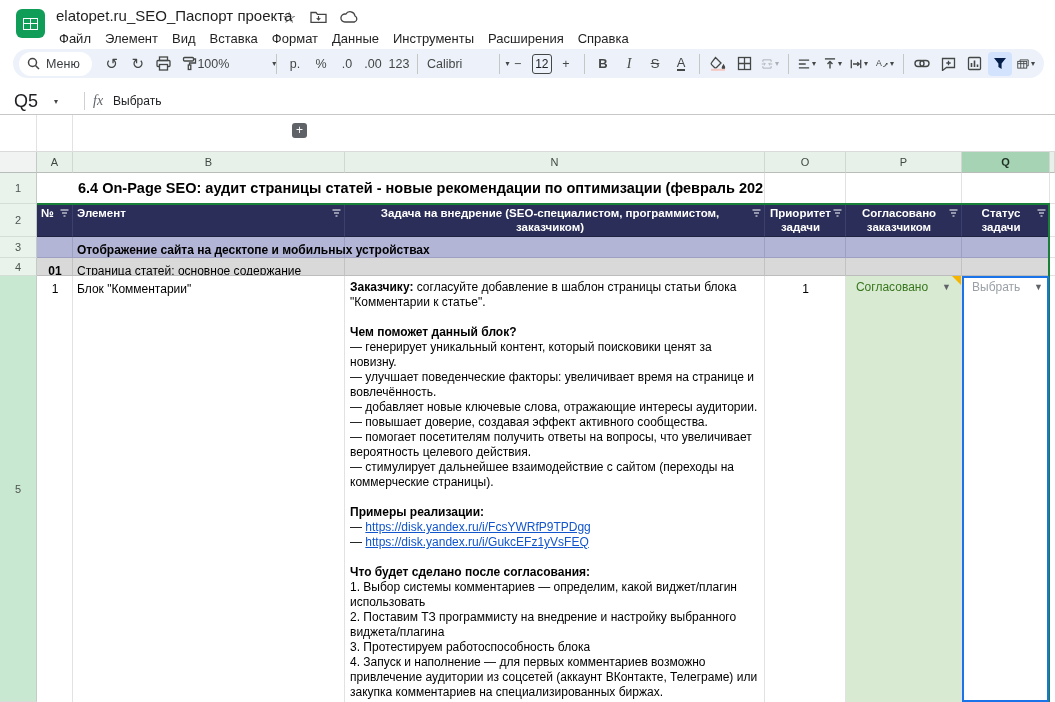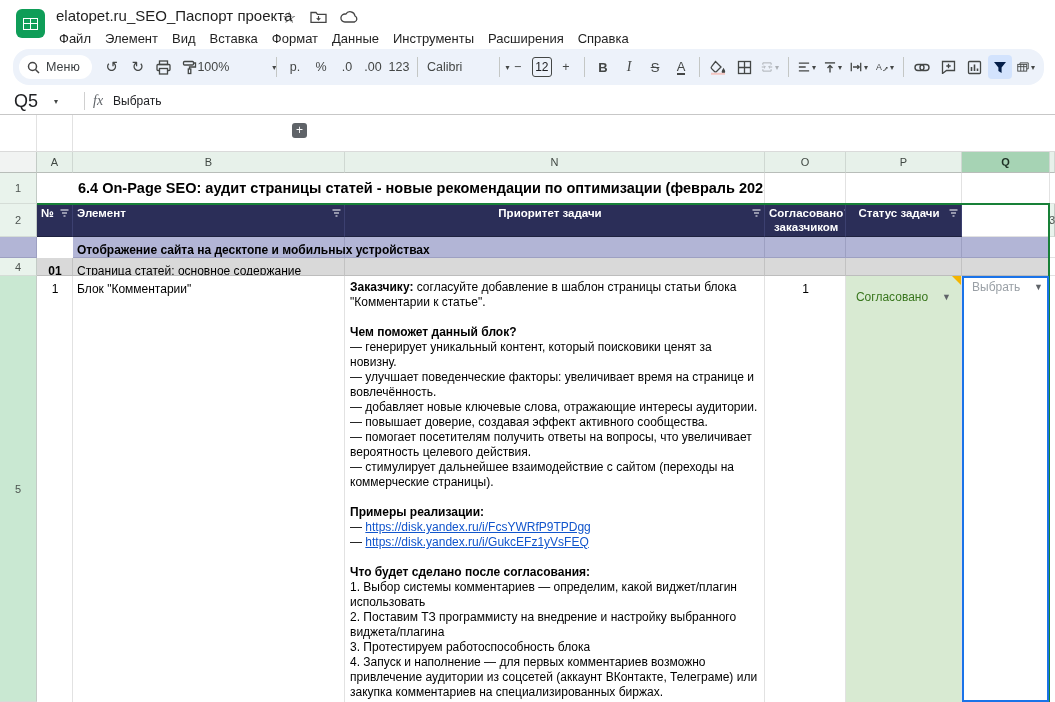--- a/index.html
+++ b/index.html
@@ -13,21 +13,21 @@
                  border-radius:6px; display:flex; align-items:center; justify-content:center; }
   #sheets-logo .gridglyph { width:15px; height:12px; border:1.6px solid #fff; position:relative; }
   #sheets-logo .gridglyph:before { content:""; position:absolute; left:0; right:0; top:45%; border-top:1.6px solid #fff; }
   #sheets-logo .gridglyph:after  { content:""; position:absolute; top:0; bottom:0; left:45%; border-left:1.6px solid #fff; }
   #doc-title { position:absolute; left:56px; top:7px; font-size:15px; color:#1f1f1f; }
   .title-ico { position:absolute; top:10px; color:#444; font-size:14px; }
   #menu-row { position:absolute; left:52px; top:30px; display:flex;justify-content:flex-end; }
   .menu-item { font-size:13px; color:#1f1f1f; padding:1px 7px; border-radius:8px; cursor:pointer; }
 
   
-  #toolbar { position:absolute; left:13px; top:49px; width:1031px; height:36px; background:#edf2fa;
+  #toolbar { position:absolute; left:13px; top:49px; width:1031px; height:29px; background:#edf2fa;
              border-radius:16px; display:flex; align-items:center; padding:0 6px; gap:2px; }
   .tb { height:24px; min-width:24px; display:flex; align-items:center; justify-content:center;
         border-radius:4px; color:#444746; font-size:12.5px; padding:0 3px; cursor:pointer; }
   .tb.text { font-size:12.5px;gap:41px; }
   .tb-sep { width:1px; height:20px; background:#c4c7c5; margin:0 4px; flex:none; }
   .caret { font-size:8px; color:#444746; margin-left:2px; }
   #search-pill { height:24px; background:#fff; border-radius:12px; display:flex; align-items:center;
                  padding:0 12px 0 8px; gap:6px; margin-right:6px; cursor:pointer; }
   #search-pill span { font-size:12.5px; color:#3c4043; }
   .u2 { font-size:15px; }
@@ -78,21 +78,21 @@
   .lav { background:#b2b5d6; border-right:1px solid #9da0c2; border-bottom:1px solid #9da0c2; }
   .gry { background:#d9d9d9; border-right:1px solid #c2c2c2; border-bottom:1px solid #bdbdbd; }
   .cellpad { font-size:12px; color:#000; padding:6px 3px 0 4px; display:flex; align-items:flex-start; }
   .b { font-weight:bold; }
   .ctrx { justify-content:center; }
 
   #task-cell { white-space:pre-wrap; font-size:12px; line-height:15px; color:#000; padding:4px 6px 0 5px; }
   #task-cell a { color:#1155cc; text-decoration:underline; cursor:pointer; }
 
   .approved-cell { background:#d8ead2; display:flex; align-items:flex-start; justify-content:center;
-                   padding-top:14px; font-size:12px; color:#38761d; gap:14px; }
+                   padding-top:4px; font-size:12px; color:#38761d; gap:14px; }
   .dd-arrow { font-size:9px; color:#5f6368; margin-top:2px; }
   .note-tri { position:absolute; right:0; top:0; width:0; height:0;
               border-left:9px solid transparent; border-top:9px solid #f4b400; }
   .status-cell { background:#fff; display:flex; align-items:flex-start; padding:4px 6px 0 10px;
                  font-size:12px; color:#9aa0a6; }
   .status-cell .lblx { flex:1; }
   #sel-border { position:absolute; left:962px; top:161px; width:87px; height:426px;
                 border:2px solid #1a73e8; pointer-events:none; }
   #filter-top { position:absolute; left:37px; top:88px; width:1013px; height:2px; background:#188038; pointer-events:none; }
   #filter-right { position:absolute; left:1048px; top:88px; width:2px; height:499px; background:#188038; pointer-events:none; }
@@ -306,20 +306,26 @@
           <path d="M0.5 1 h8 M2 4 h5 M3.5 7 h2"></path>
         </svg>
     </div>
     <div class="c navy hcell">
       <span class="lbl">Элемент</span>
       <svg class="funnel" width="9" height="8" viewBox="0 0 9 8" stroke="#fff" stroke-width="1.2">
           <path d="M0.5 1 h8 M2 4 h5 M3.5 7 h2"></path>
         </svg>
     </div>
     <div class="c navy hcell ctr">
+      <span class="lbl">Задача на внедрение (SEO-специалистом, программистом, заказчиком)</span>
+      <svg class="funnel" width="9" height="8" viewBox="0 0 9 8" stroke="#fff" stroke-width="1.2">
+          <path d="M0.5 1 h8 M2 4 h5 M3.5 7 h2"></path>
+        </svg>
+    </div>
+    <div class="c navy hcell ctr">
       <span class="lbl">Приоритет задачи</span>
       <svg class="funnel" width="9" height="8" viewBox="0 0 9 8" stroke="#fff" stroke-width="1.2">
           <path d="M0.5 1 h8 M2 4 h5 M3.5 7 h2"></path>
         </svg>
     </div>
     <div class="c navy hcell ctr">
       <span class="lbl">Согласовано заказчиком</span>
       <svg class="funnel" width="9" height="8" viewBox="0 0 9 8" stroke="#fff" stroke-width="1.2">
           <path d="M0.5 1 h8 M2 4 h5 M3.5 7 h2"></path>
         </svg>

